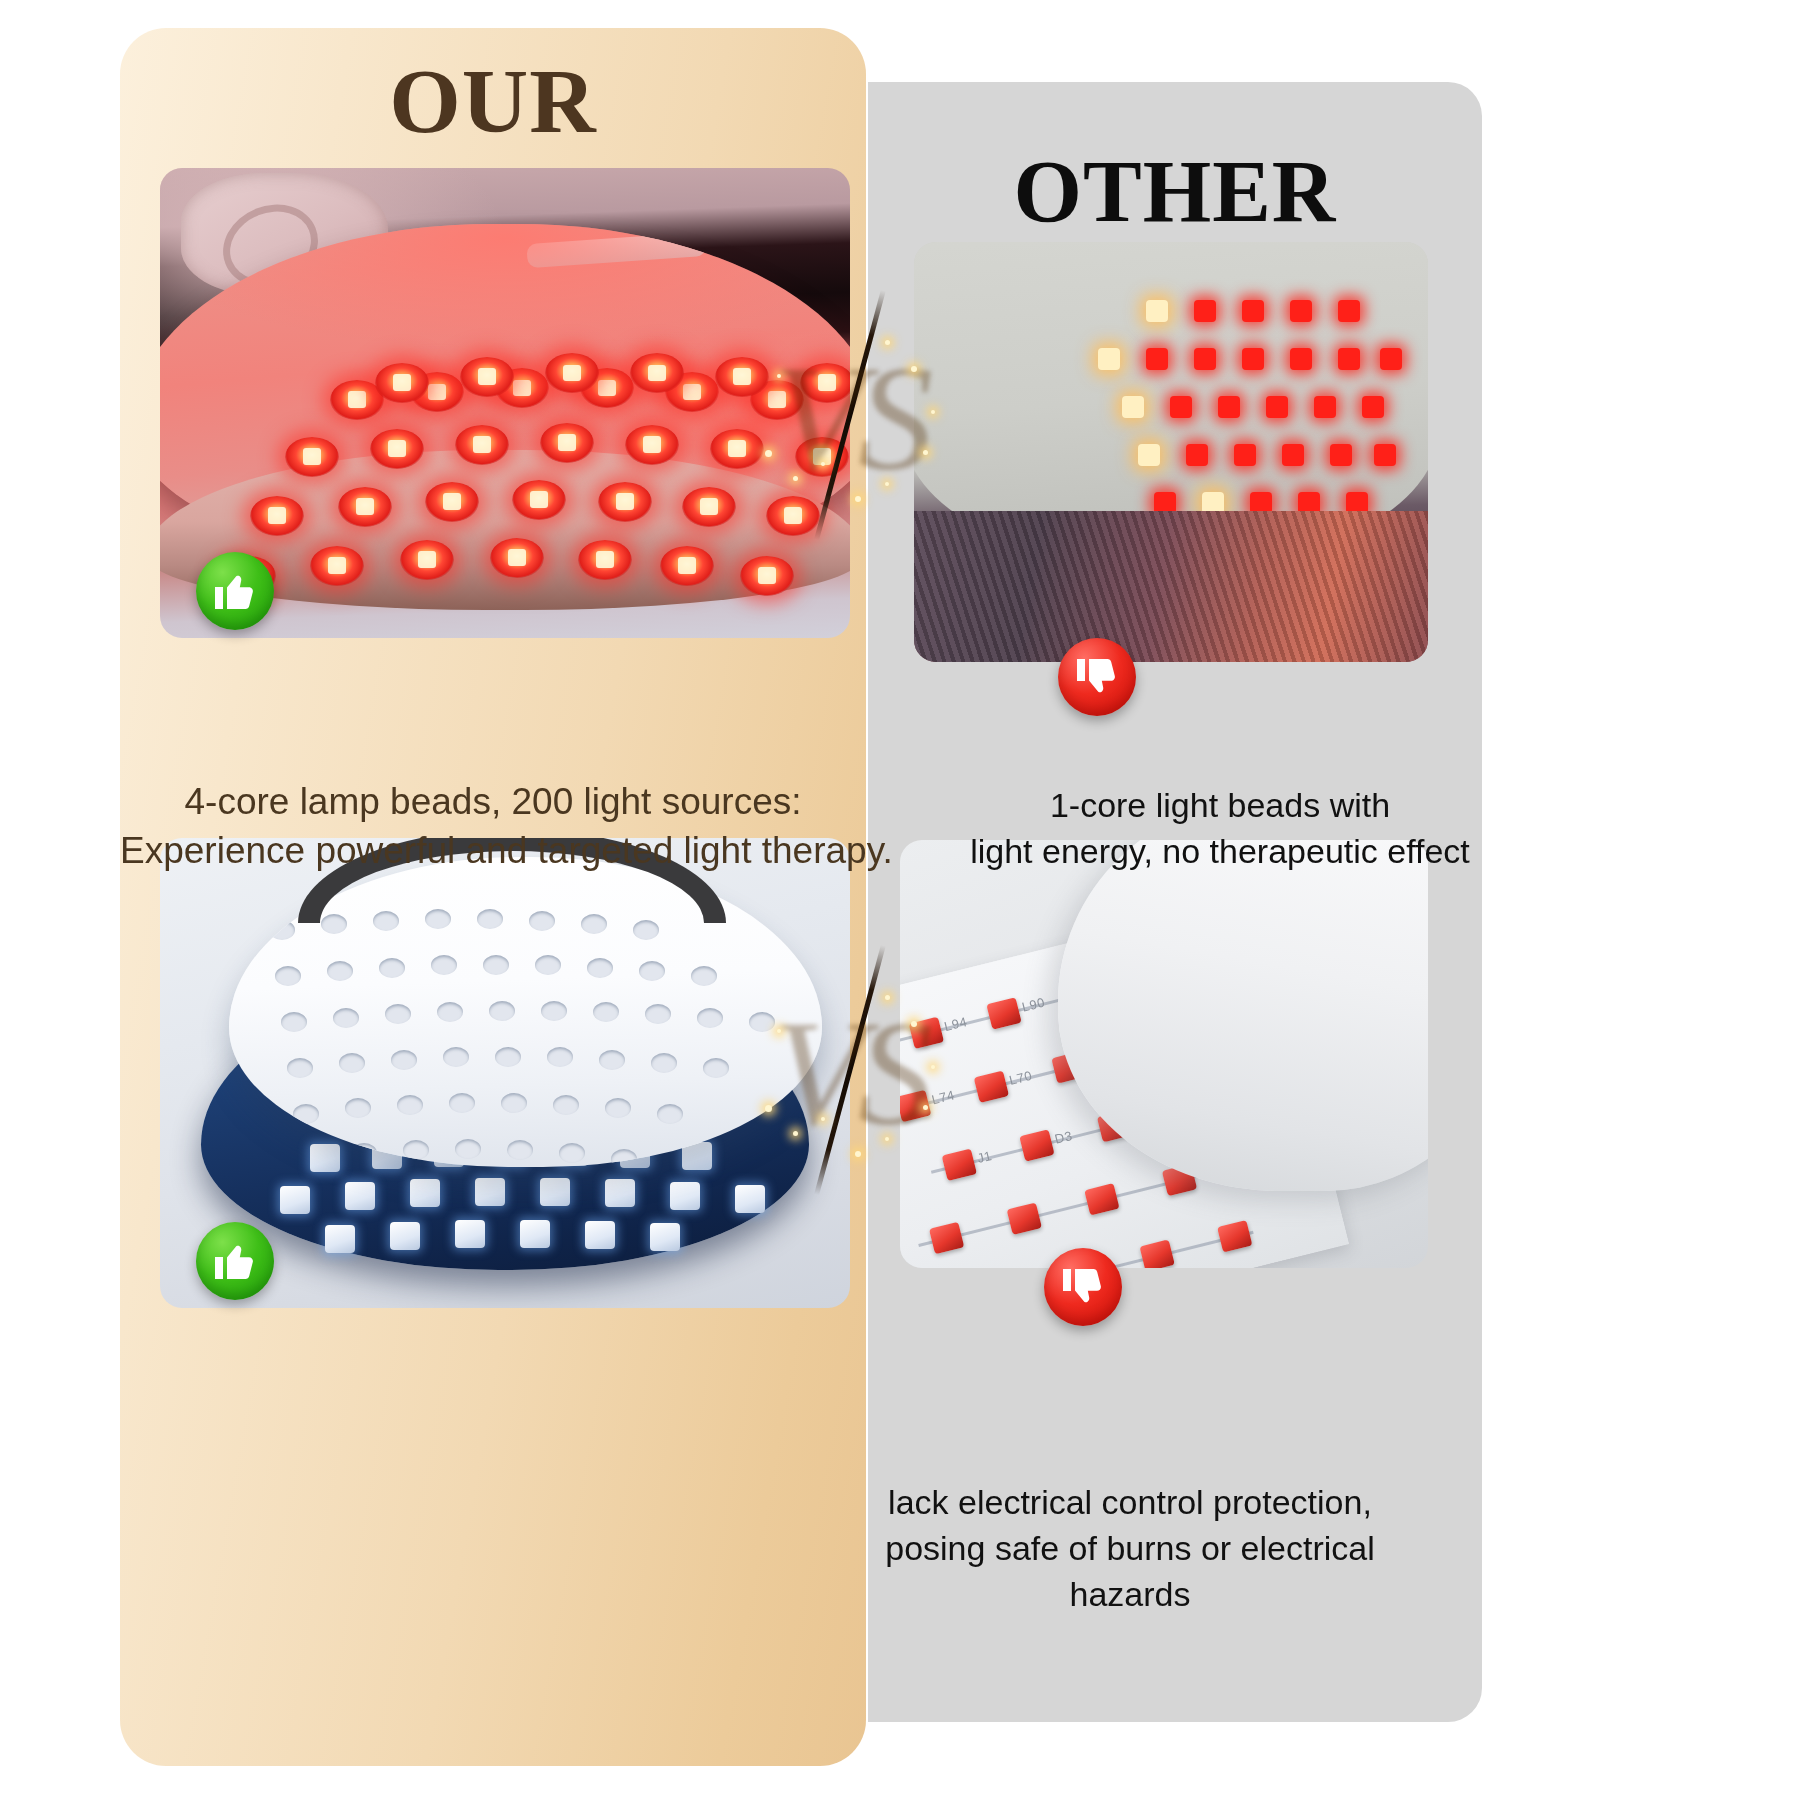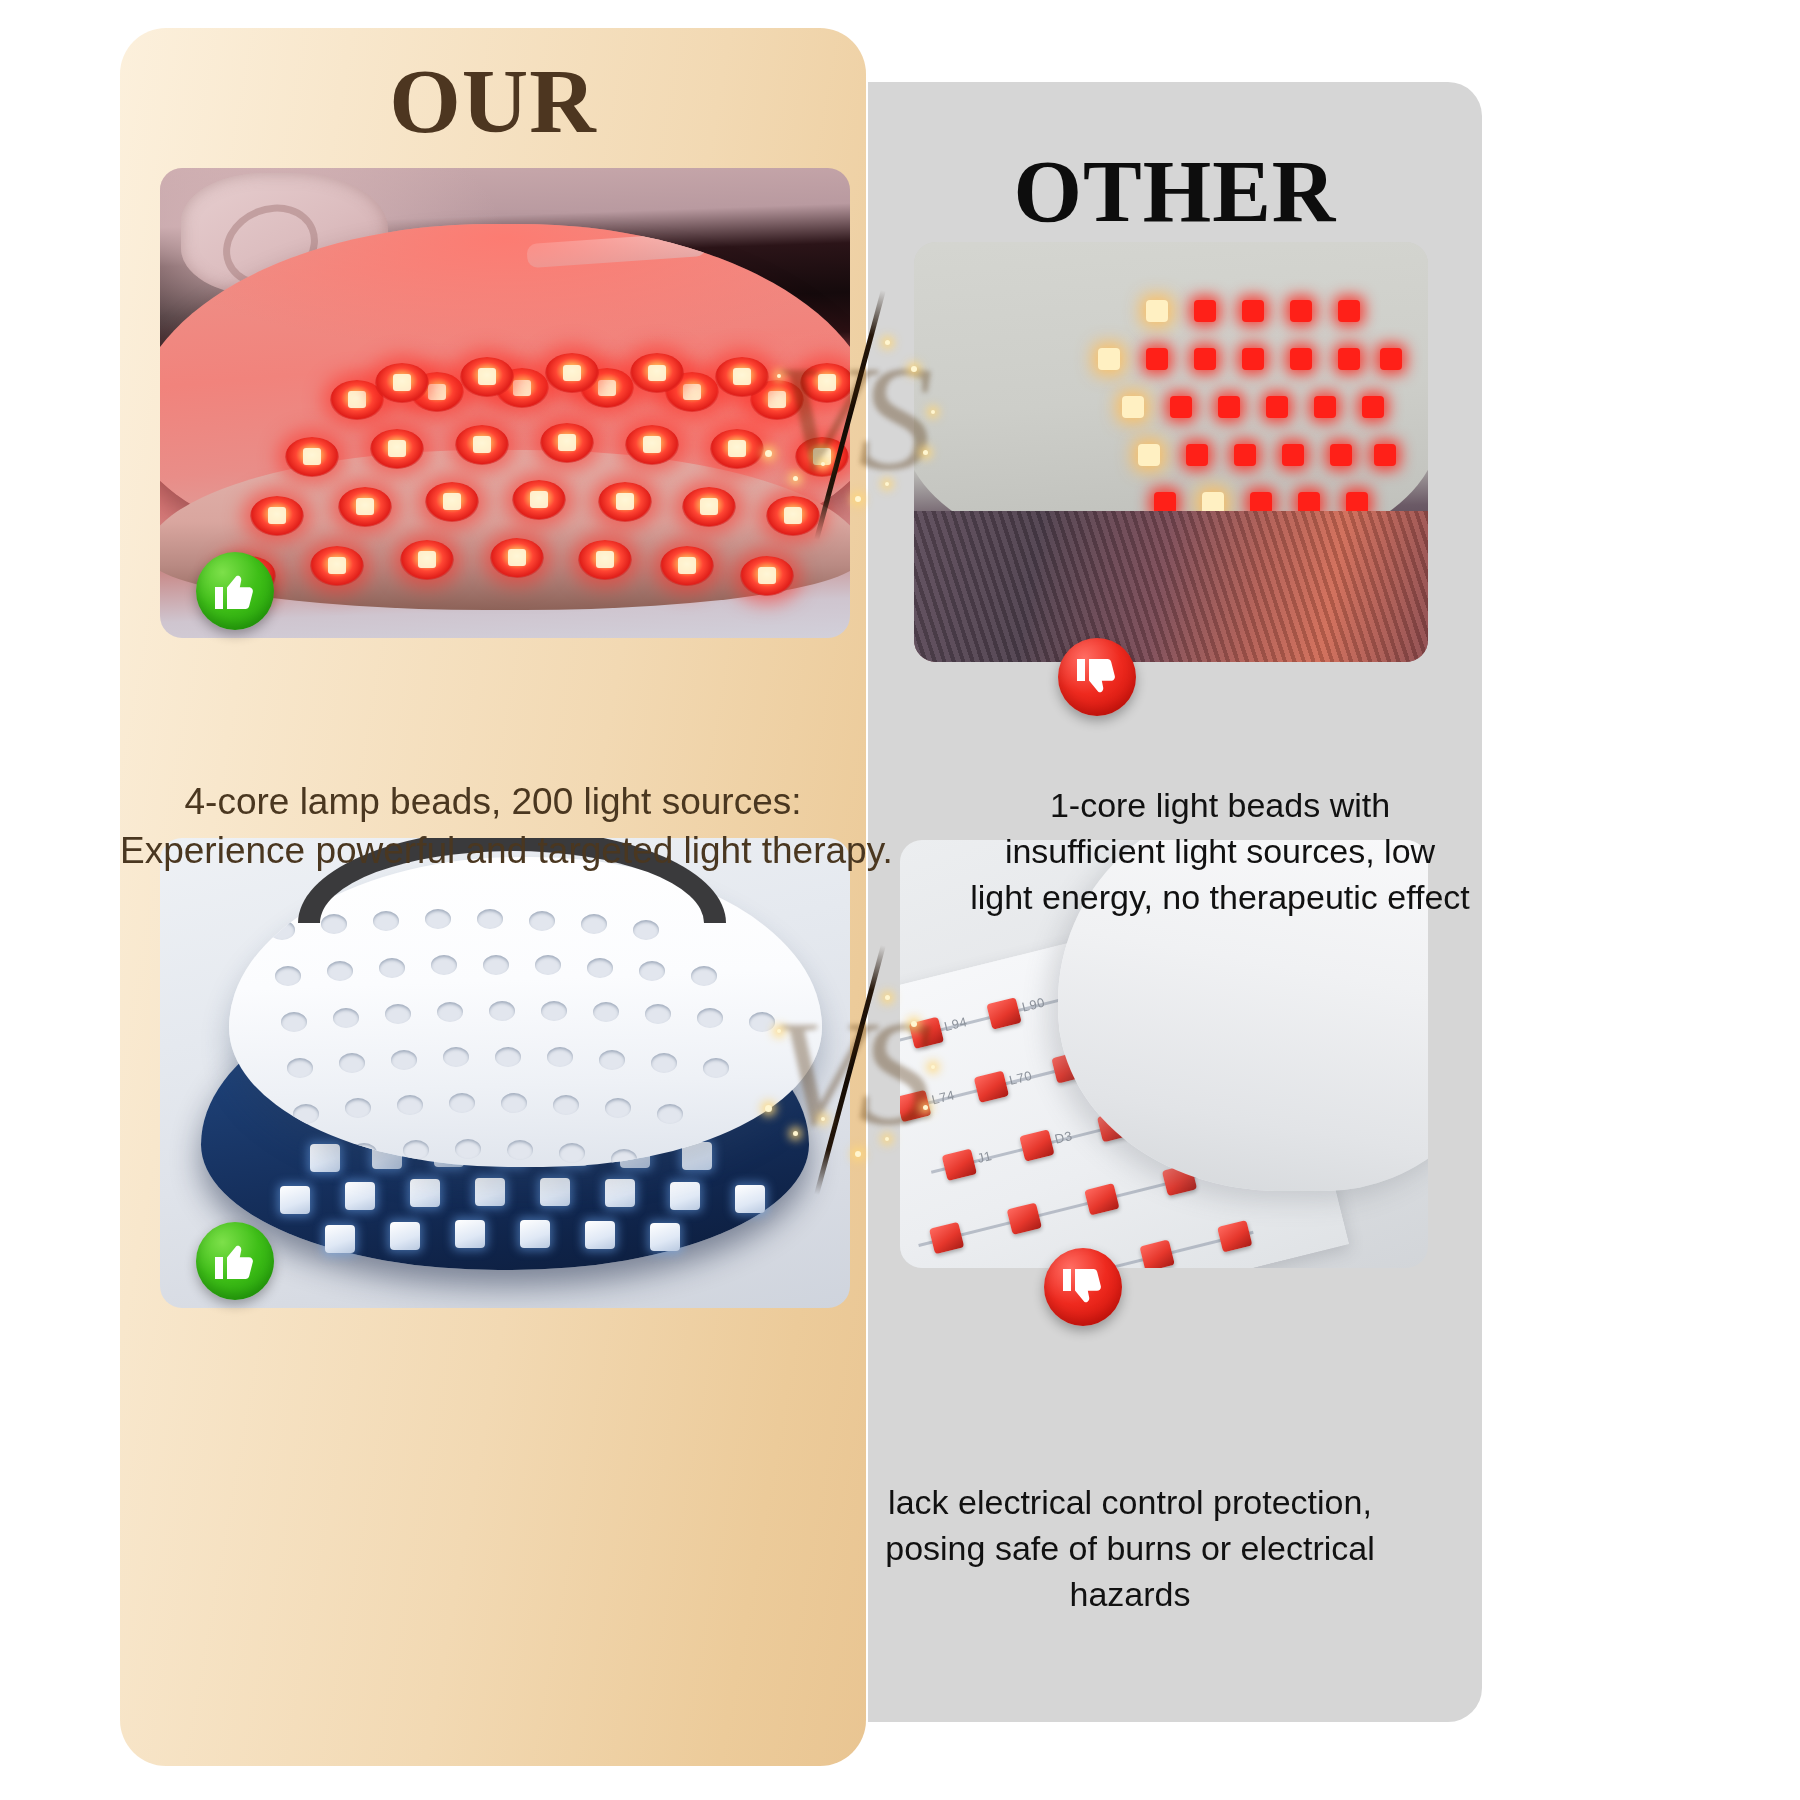--- a/index.html
+++ b/index.html
@@ -491,21 +491,20 @@
     </div>
 
   <div class="cap cap-our-1">
     <div>4-core lamp beads, 200 light sources:</div>
     <div>Experience powerful and targeted light therapy.</div>
   </div>
 
 
   <div class="cap cap-oth-1">
     <div>1-core light beads with</div>
-    <div>insufficient light sources, low</div>
     <div>light energy, no therapeutic effect</div>
   </div>
 
   <div class="cap cap-oth-2">
     <div>lack electrical control protection,</div>
     <div>posing safe of burns or electrical</div>
     <div>hazards</div>
   </div>
 
 </div>

